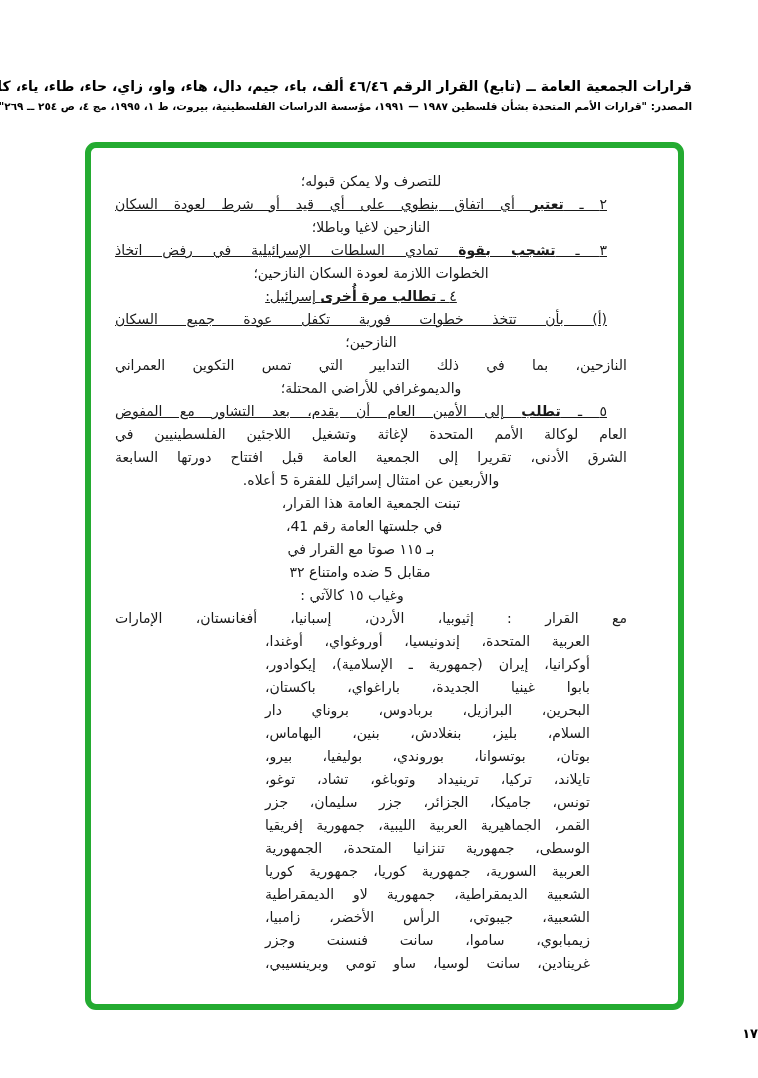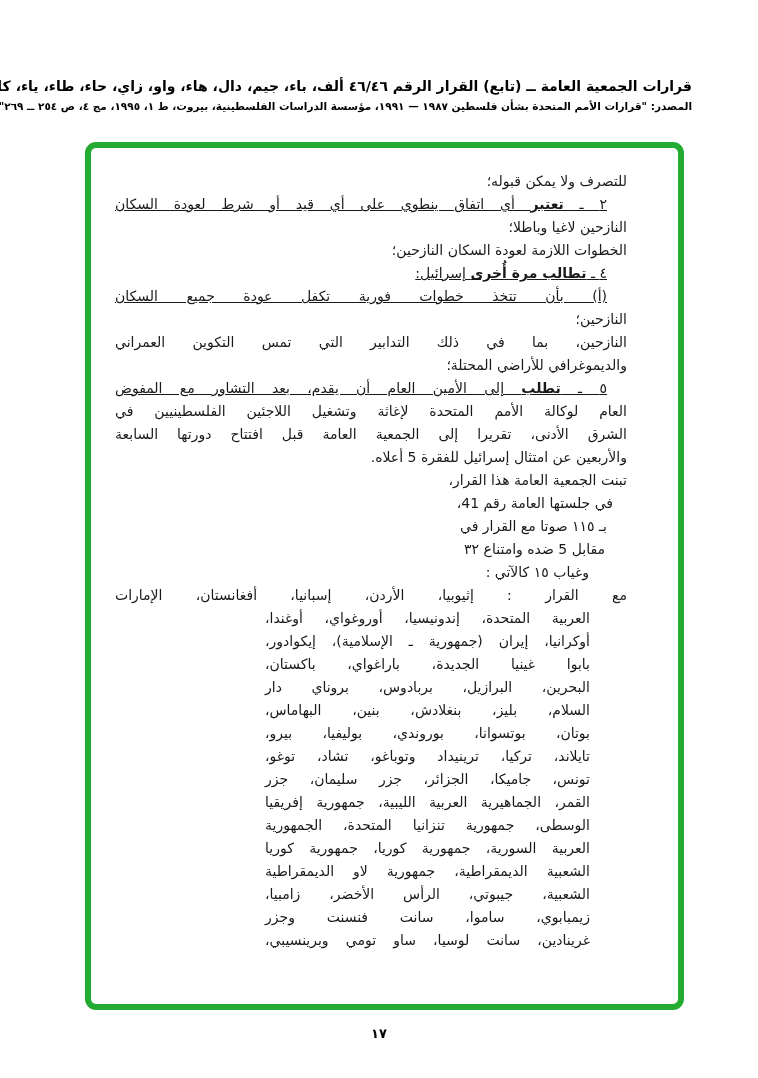--- a/index.html
+++ b/index.html
@@ -23,47 +23,48 @@
     position:absolute;left:85px;top:142px;width:599px;height:868px;
     box-sizing:border-box;border:6px solid #24ab31;border-radius:11px;
     background:transparent;
   }
   .content{
     position:absolute;top:170px;right:131px;width:512px;
     direction:rtl;font-size:14px;line-height:23px;color:#191919;
   }
   .ln{height:23px;line-height:23px;}
   .j{text-align:justify;text-align-last:justify;}
-  .r{text-align:right;}
+  .r{text-align:center;}
   .ind{text-indent:20px;text-decoration:underline;}
   .narrow{padding-right:37px;padding-left:150px;}
   .vb2{padding-right:14px;}
   .vb3{padding-right:20px;}
   .vb4{padding-right:22px;}
   .vb5{padding-right:38px;}
   b{font-weight:bold;}
   .pagenum{
-    position:absolute;top:1026px;left:0;width:758px;text-align:center;
+    position:absolute;top:1026px;left:0;width:758px;
     font-size:13px;font-weight:bold;color:#000;direction:rtl;
   }
 </style>
 </head>
 <body>
 
 <div class="header">
   <div class="header-title">قرارات الجمعية العامة ــ (تابع) القرار الرقم ٤٦/٤٦ ألف، باء، جيم، دال، هاء، واو، زاي، حاء، طاء، ياء، كاف</div>
   <div class="header-source">المصدر: "قرارات الأمم المتحدة بشأن فلسطين ١٩٨٧ — ١٩٩١، مؤسسة الدراسات الفلسطينية، بيروت، ط ١، ١٩٩٥، مج ٤، ص ٢٥٤ ــ ٢٦٩"</div>
 </div>
 
 <div class="green-box"></div>
 
 <div class="content">
   <div class="ln r">للتصرف ولا يمكن قبوله؛</div>
   <div class="ln j ind"><span>٢ ـ </span><b>تعتبر</b><span> أي اتفاق ينطوي على أي قيد أو شرط لعودة السكان</span></div>
   <div class="ln r">النازحين لاغيا وباطلا؛</div>
+  <div class="ln j ind"><span>٣ ـ </span><b>تشجب بقوة</b><span> تمادي السلطات الإسرائيلية في رفض اتخاذ</span></div>
   <div class="ln r">الخطوات اللازمة لعودة السكان النازحين؛</div>
   <div class="ln r ind"><span>٤ ـ </span><b>تطالب مرة أُخرى</b><span> إسرائيل:</span></div>
   <div class="ln j ind">(أ) بأن تتخذ خطوات فورية تكفل عودة جميع السكان</div>
   <div class="ln r">النازحين؛</div>
   <div class="ln j">النازحين، بما في ذلك التدابير التي تمس التكوين العمراني</div>
   <div class="ln r">والديموغرافي للأراضي المحتلة؛</div>
   <div class="ln j ind"><span>٥ ـ </span><b>تطلب</b><span> إلى الأمين العام أن يقدم، بعد التشاور مع المفوض</span></div>
   <div class="ln j">العام لوكالة الأمم المتحدة لإغاثة وتشغيل اللاجئين الفلسطينيين في</div>
   <div class="ln j">الشرق الأدنى، تقريرا إلى الجمعية العامة قبل افتتاح دورتها السابعة</div>
   <div class="ln r">والأربعين عن امتثال إسرائيل للفقرة 5 أعلاه.</div>

